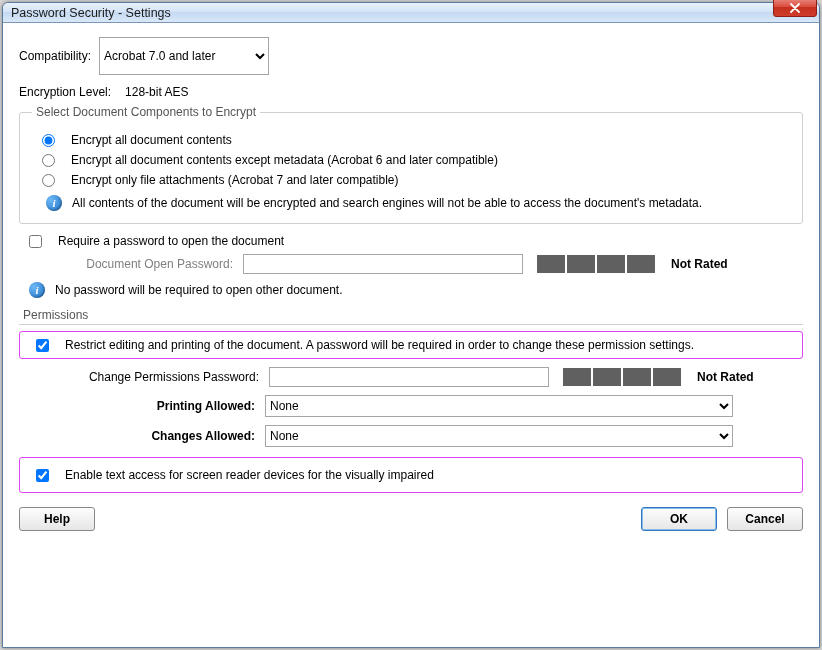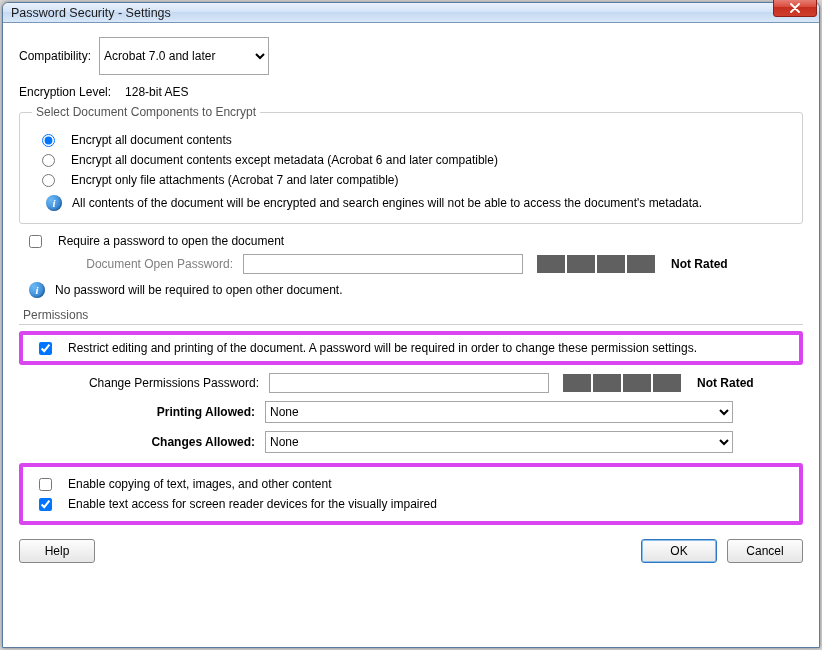--- a/index.html
+++ b/index.html
@@ -110,38 +110,39 @@
   .meter-text { margin-left:6px; font-weight:bold; }
   .section-title {
     color:#555;
     margin: 8px 0 2px 4px;
   }
   .section-underline {
     border-top:1px solid #d0d0d0;
     margin: 2px 0 6px 0;
   }
   .highlight-box {
-    border: 4px solid #d946ef;
+    border: 1px solid #d946ef;
     border-radius: 3px;
     padding: 4px 6px;
     margin: 0 0 8px 0;
   }
   .perm-select {
     width: 468px;
     height: 22px;
     font: inherit;
     border:1px solid #a6a6a6;
     background:#fff;
   }
   .perm-row { display:flex; align-items:center; gap:10px; margin:8px 0; }
   .perm-row .plabel { width:236px; text-align:right;font-weight:bold; }
   .btnbar {
     display:flex;
     align-items:center;
     margin-top:14px;
+    font-weight:bold;
   }
   button.dlg {
     min-width:76px;
     height:24px;
     font:inherit;
     background: linear-gradient(to bottom,#fdfdfd,#e6e6e6);
     border:1px solid #888;
     border-radius:3px;
     padding: 0 14px;
     cursor:pointer;
@@ -255,24 +256,20 @@
 
     <div class="perm-row">
       <span class="plabel">Changes Allowed:</span>
       <select class="perm-select">
         <option>None</option>
       </select>
     </div>
 
     <div class="highlight-box" style="margin-top:10px;">
       <div class="check-line">
-        <input type="checkbox" style="">
-        <span>Enable copying of text, images, and other content</span>
-      </div>
-      <div class="check-line">
         <input type="checkbox" checked="" style="">
         <span>Enable text access for screen reader devices for the visually impaired</span>
       </div>
     </div>
 
     <div class="btnbar">
       <button class="dlg">Help</button>
       <div class="gap"></div>
       <button class="dlg default">OK</button>
       <div style="width:10px;"></div>

